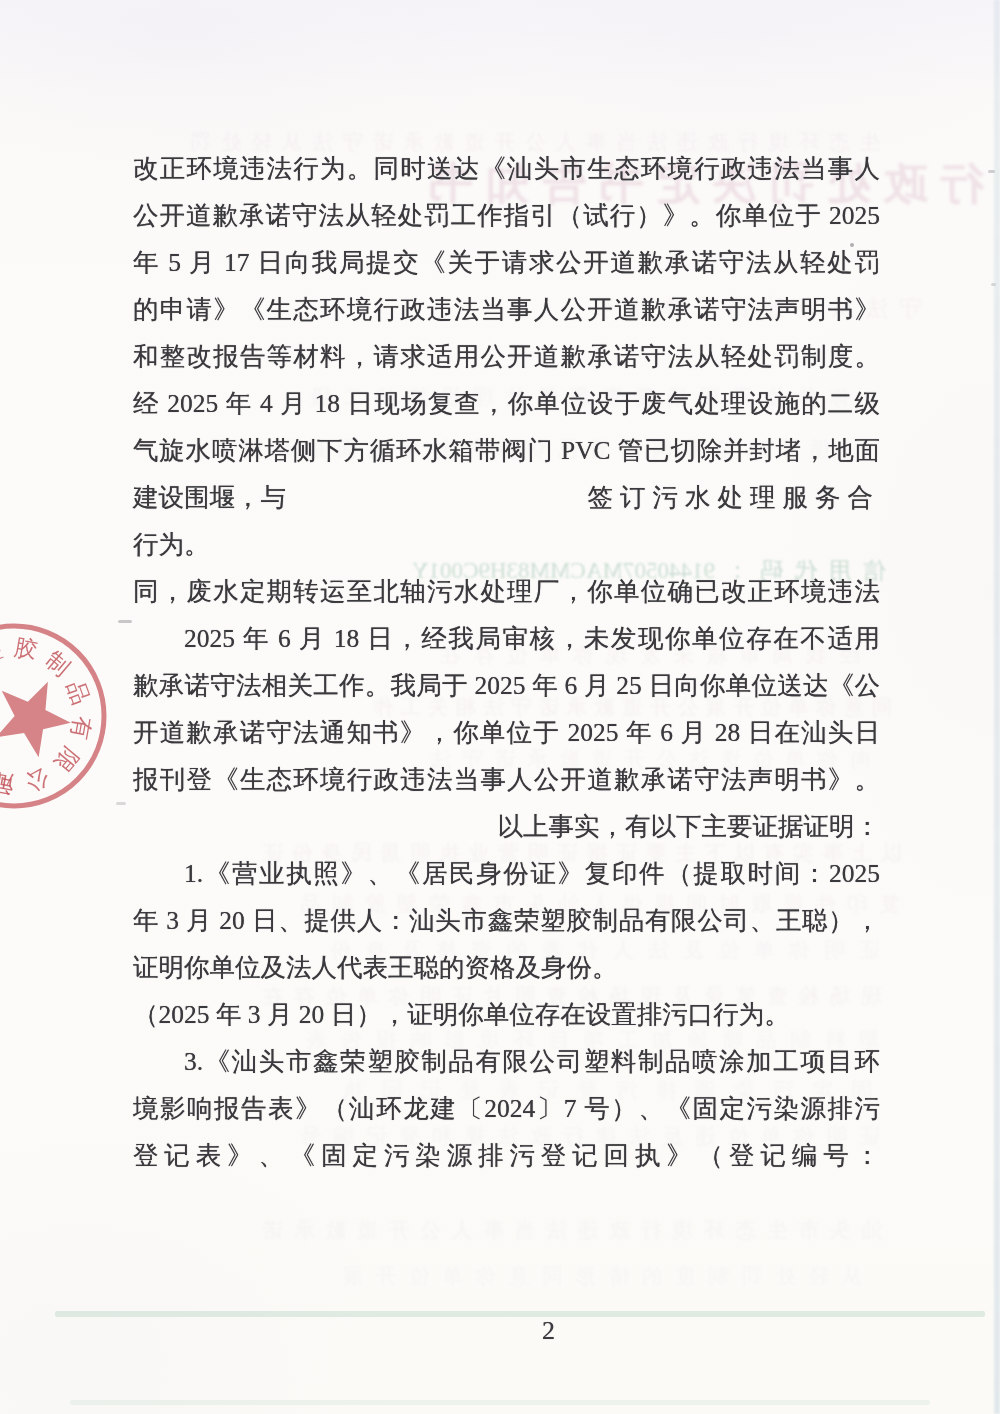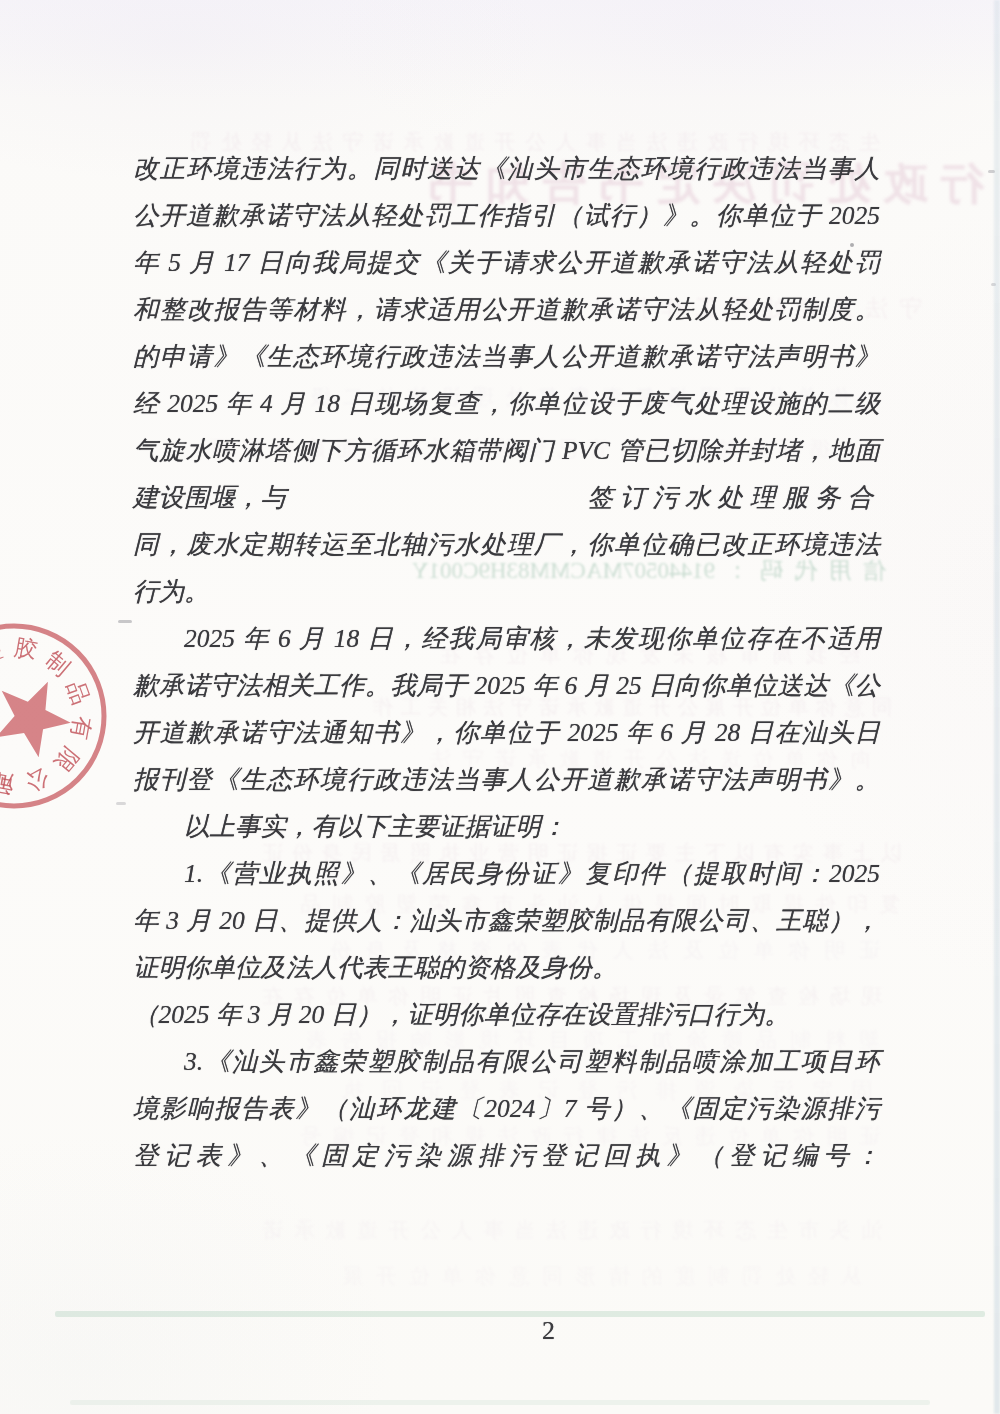--- a/index.html
+++ b/index.html
@@ -25,23 +25,23 @@
   .seal-svg{position:absolute;left:-81px;top:621px;width:190px;height:190px;
     mix-blend-mode:multiply;filter:blur(.4px);}
   .seal-ring{fill:none;stroke:#cf6a70;stroke-width:5;opacity:.82;}
   .seal-star{fill:#d0686e;opacity:.8;}
   .seal-char{font-size:23px;fill:#c5545c;opacity:.82;text-anchor:middle;
     dominant-baseline:central;font-family:"Liberation Serif",serif;}
   
   .content{position:absolute;left:133px;top:145px;width:747px;
     font-size:25.5px;color:#3a3a3e;
     text-shadow:0 0 .7px rgba(58,58,62,.85);}
-  .line{height:47px;line-height:47px;text-align:left;font-style:italic;}
+  .line{height:47px;line-height:47px;text-align:left;}
   .line.justify{text-align:justify;text-align-last:justify;}
-  .line.indent{padding-left:51px;}
+  .line.indent{padding-left:51px;text-align:right;}
   .line.flexline{display:flex;align-items:center;}
   .flexline .suffix{letter-spacing:7px;}
   .redact-gap{
     flex:1;position:relative;margin:0 4px;
     background:
       repeating-linear-gradient(90deg, rgba(122,122,130,.30) 0 6px, transparent 6px 44px),
       repeating-linear-gradient(90deg, transparent 0 21px, rgba(128,128,136,.22) 21px 26px, transparent 26px 60px);
     background-size:100% 2px,100% 2px;
     background-repeat:no-repeat,no-repeat;
     background-position:6px 29px,0 34px;
@@ -95,31 +95,31 @@
       <text x="161.96692720483014" y="106.80807608135123" transform="rotate(460 161.96692720483014 106.80807608135123)" class="seal-char">有</text>
       <text x="147.09102213209053" y="138.70955745868466" transform="rotate(490 147.09102213209053 138.70955745868466)" class="seal-char">限</text>
       <text x="118.25736974614553" y="158.89909821344176" transform="rotate(520 118.25736974614553 158.89909821344176)" class="seal-char">公</text>
       <text x="83.19192391864877" y="161.96692720483014" transform="rotate(550 83.19192391864877 161.96692720483014)" class="seal-char">司</text>
     </svg>
 
   <div id="content" class="content">
       <div class="line justify">改正环境违法行为。同时送达《汕头市生态环境行政违法当事人</div>
       <div class="line justify">公开道歉承诺守法从轻处罚工作指引（试行）》。你单位于 2025</div>
       <div class="line justify">年 5 月 17 日向我局提交《关于请求公开道歉承诺守法从轻处罚</div>
+      <div class="line justify">的申请》《生态环境行政违法当事人公开道歉承诺守法声明书》</div>
       <div class="line justify">和整改报告等材料，请求适用公开道歉承诺守法从轻处罚制度。</div>
-      <div class="line justify">的申请》《生态环境行政违法当事人公开道歉承诺守法声明书》</div>
       <div class="line justify">经 2025 年 4 月 18 日现场复查，你单位设于废气处理设施的二级</div>
       <div class="line justify">气旋水喷淋塔侧下方循环水箱带阀门 PVC 管已切除并封堵，地面</div>
       <div class="line flexline">
         <span>建设围堰，与</span>
         <span class="redact-gap"></span>
         <span class="suffix">签订污水处理服务合</span>
       </div>
+      <div class="line">行为。</div>
       <div class="line justify">同，废水定期转运至北轴污水处理厂，你单位确已改正环境违法</div>
-      <div class="line">行为。</div>
       <div class="line justify indent">2025 年 6 月 18 日，经我局审核，未发现你单位存在不适用</div>
       <div class="line justify">歉承诺守法相关工作。我局于 2025 年 6 月 25 日向你单位送达《公</div>
       <div class="line justify">开道歉承诺守法通知书》，你单位于 2025 年 6 月 28 日在汕头日</div>
       <div class="line justify">报刊登《生态环境行政违法当事人公开道歉承诺守法声明书》。</div>
       <div class="line indent">以上事实，有以下主要证据证明：</div>
       <div class="line justify indent">1.《营业执照》、《居民身份证》复印件（提取时间：2025</div>
       <div class="line justify">年 3 月 20 日、提供人：汕头市鑫荣塑胶制品有限公司、王聪），</div>
       <div class="line">证明你单位及法人代表王聪的资格及身份。</div>
       <div class="line">（2025 年 3 月 20 日），证明你单位存在设置排污口行为。</div>
       <div class="line justify indent">3.《汕头市鑫荣塑胶制品有限公司塑料制品喷涂加工项目环</div>

